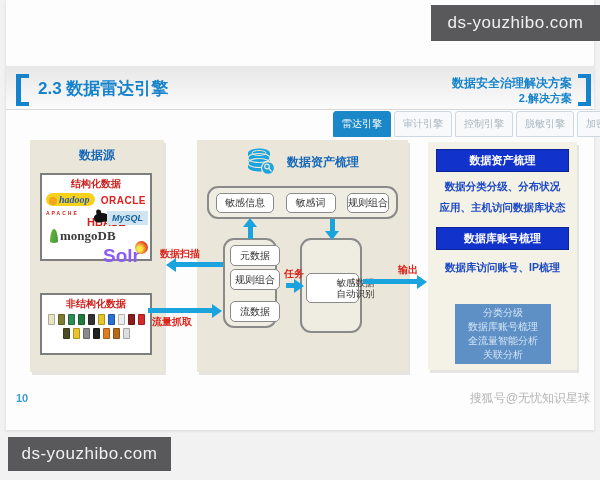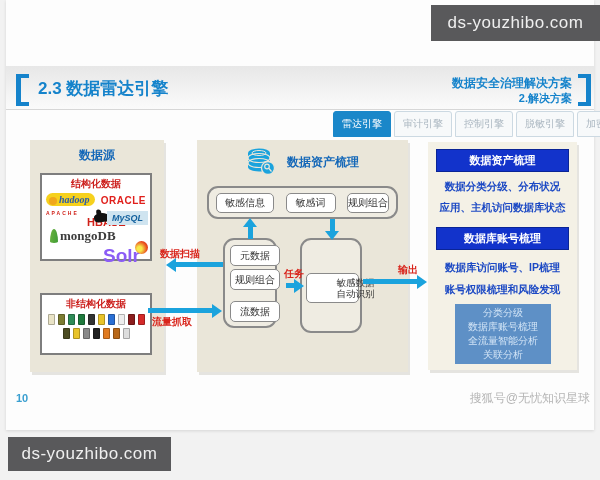--- a/index.html
+++ b/index.html
@@ -212,21 +212,20 @@
   <div class="h-line" style="left:363px; top:279px; width:55px;"></div>
   <div class="head-r" style="left:417px; top:275px;"></div>
   <div class="arrow-label" style="left:398px; top:263px;">输出</div>
 
   <div class="panel panel-right">
     <div class="blue-header" style="top:7px;">数据资产梳理</div>
     <div class="blue-line" style="top:38px;">数据分类分级、分布状况</div>
     <div class="blue-line" style="top:59px;">应用、主机访问数据库状态</div>
     <div class="blue-header" style="top:85px;">数据库账号梳理</div>
     <div class="blue-line" style="top:119px;">数据库访问账号、IP梳理</div>
-    <div class="blue-line" style="top:141px;">账号权限梳理和风险发现</div>
     <div class="summary-box">
       <div>分类分级</div>
       <div>数据库账号梳理</div>
       <div>全流量智能分析</div>
       <div>关联分析</div>
     </div>
   </div>
 
   <div class="page-num">10</div>
   <div class="sohu-wm">搜狐号@无忧知识星球</div>

